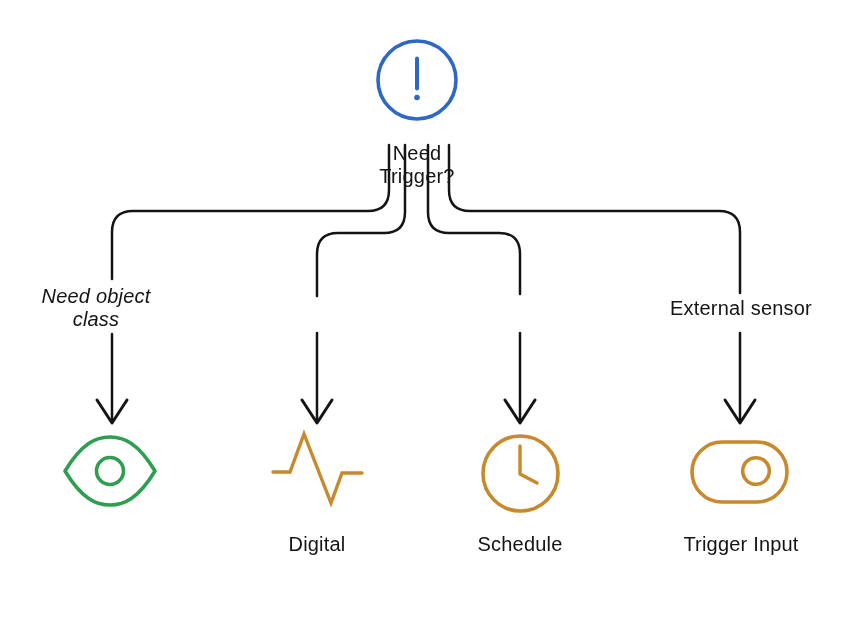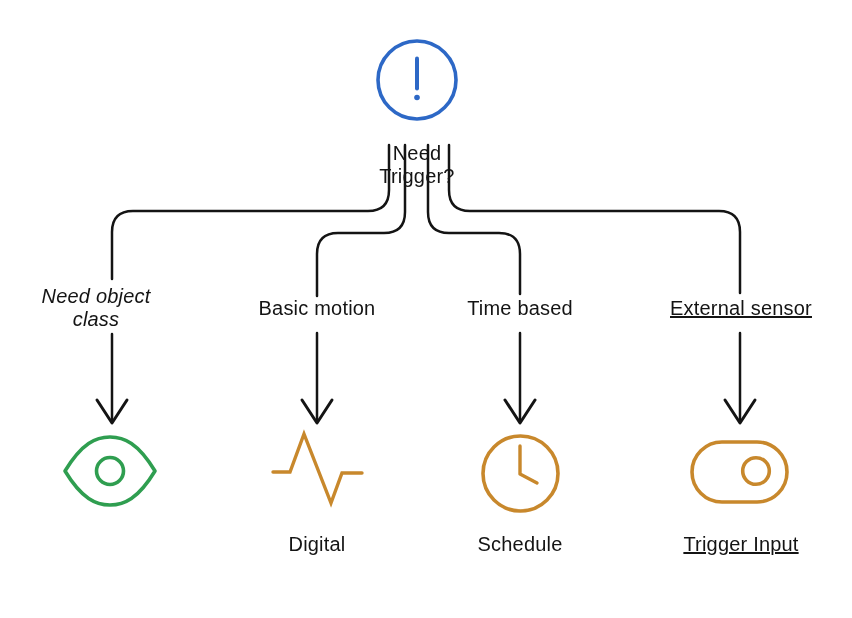--- a/index.html
+++ b/index.html
@@ -22,21 +22,21 @@
   .toggle-icon { left:687px; top:437px; }
 
   .label { position:absolute; transform:translateX(-50%); text-align:center;
            font-size:20px; line-height:23px; letter-spacing:0.2px; }
   .root-label { left:417px; top:142px; width:96px; }
   .cond   { top:283px; height:50px; display:flex; align-items:center; justify-content:center; }
   .result { top:533px; }
   .nowrap { white-space:nowrap; }
   .wrap-narrow { width:130px; }
   .wrap-result { width:112px; }
-  .x1 { left:96px;font-style:italic; } .x2 { left:317px; } .x3 { left:520px; } .x4 { left:741px;text-decoration:underline; }
+  .x1 { left:96px;font-style:italic; } .x2 { left:317px; } .x3 { left:520px; } .x4 { left:741px; }
 </style>
 </head>
 <body>
 
 <div class="canvas">
 
   <svg class="lines" width="852" height="618" viewBox="0 0 852 618" style="color: rgb(20, 20, 20);">
     <path class="conn" d="M389 145 L389 190 Q389 211 368 211 L133 211 Q112 211 112 232 L112 279"></path>
     <path class="conn" d="M405 145 L405 212 Q405 233 384 233 L338 233 Q317 233 317 254 L317 296"></path>
     <path class="conn" d="M428 145 L428 212 Q428 233 449 233 L499 233 Q520 233 520 254 L520 294"></path>
@@ -55,22 +55,20 @@
 
   <svg class="icon root-icon" width="84" height="84" viewBox="0 0 84 84" style="color: rgb(45, 104, 198);">
     <circle cx="42" cy="42" r="39" stroke-width="3.6"></circle>
     <line x1="42" y1="20.5" x2="42" y2="50.5" stroke-width="4" stroke-linecap="round"></line>
     <circle class="filled" cx="42" cy="59.5" r="2.8"></circle>
   </svg>
 
   <div class="label root-label">Need Trigger?</div>
 
   <div class="label cond x1 wrap-narrow">Need object class</div>
-  <div class="label cond x2 nowrap">Basic motion</div>
-  <div class="label cond x3 nowrap">Time based</div>
   <div class="label cond x4 nowrap">External sensor</div>
 
   <svg class="icon eye-icon" width="100" height="78" viewBox="0 0 100 78" style="color: rgb(47, 158, 80);">
     <path stroke-width="3.6" stroke-linejoin="round" d="M5 39 C22 11 36 5 50 5 C64 5 78 11 95 39 C78 67 64 73 50 73 C36 73 22 67 5 39 Z"></path>
     <circle cx="50" cy="39" r="13.5" stroke-width="3.6"></circle>
   </svg>
 
   <svg class="icon wave-icon" width="100" height="82" viewBox="0 0 100 82" style="color: rgb(200, 136, 44);">
     <path stroke-width="3.4" stroke-linecap="round" stroke-linejoin="miter" d="M5 44 L22 44 L36 6 L63 75 L74 45 L94 45"></path>
   </svg>

